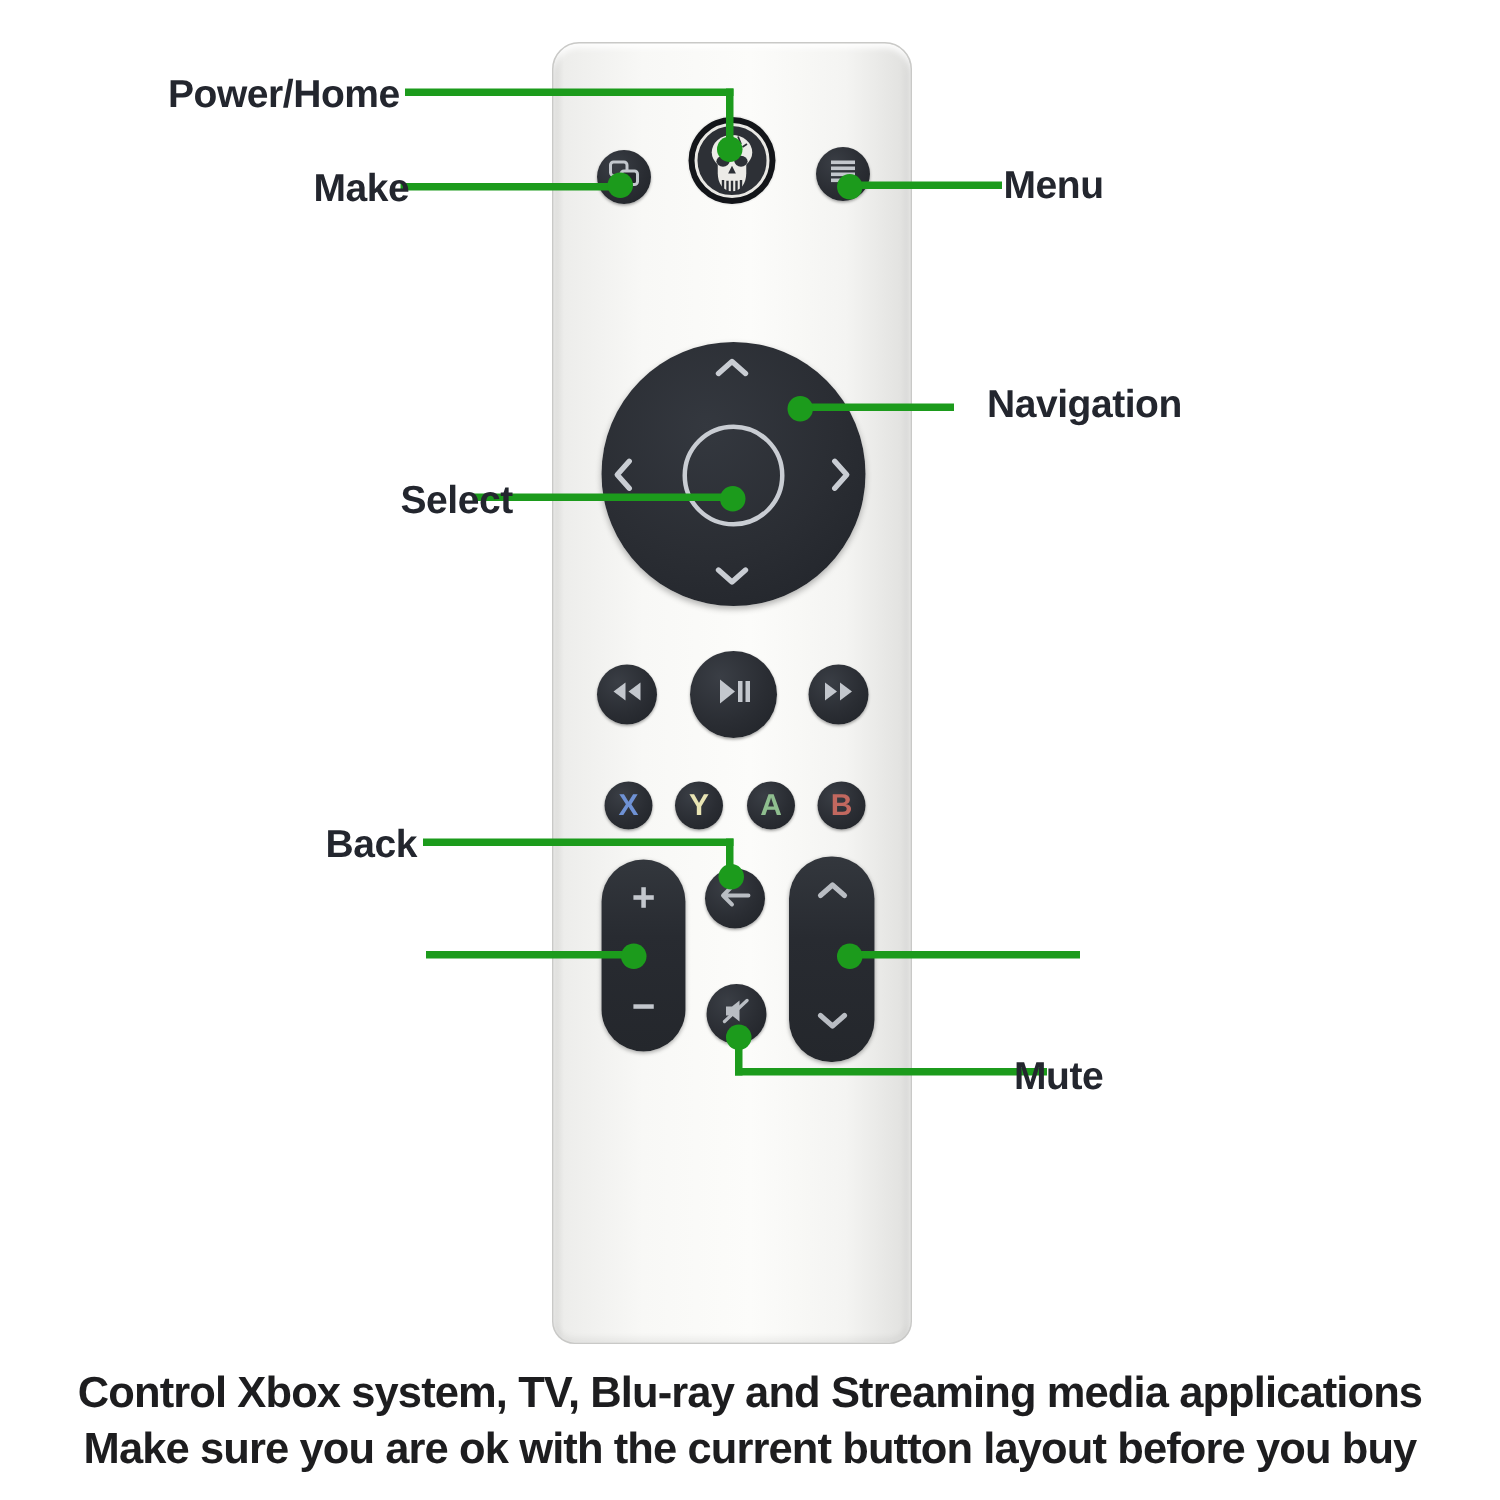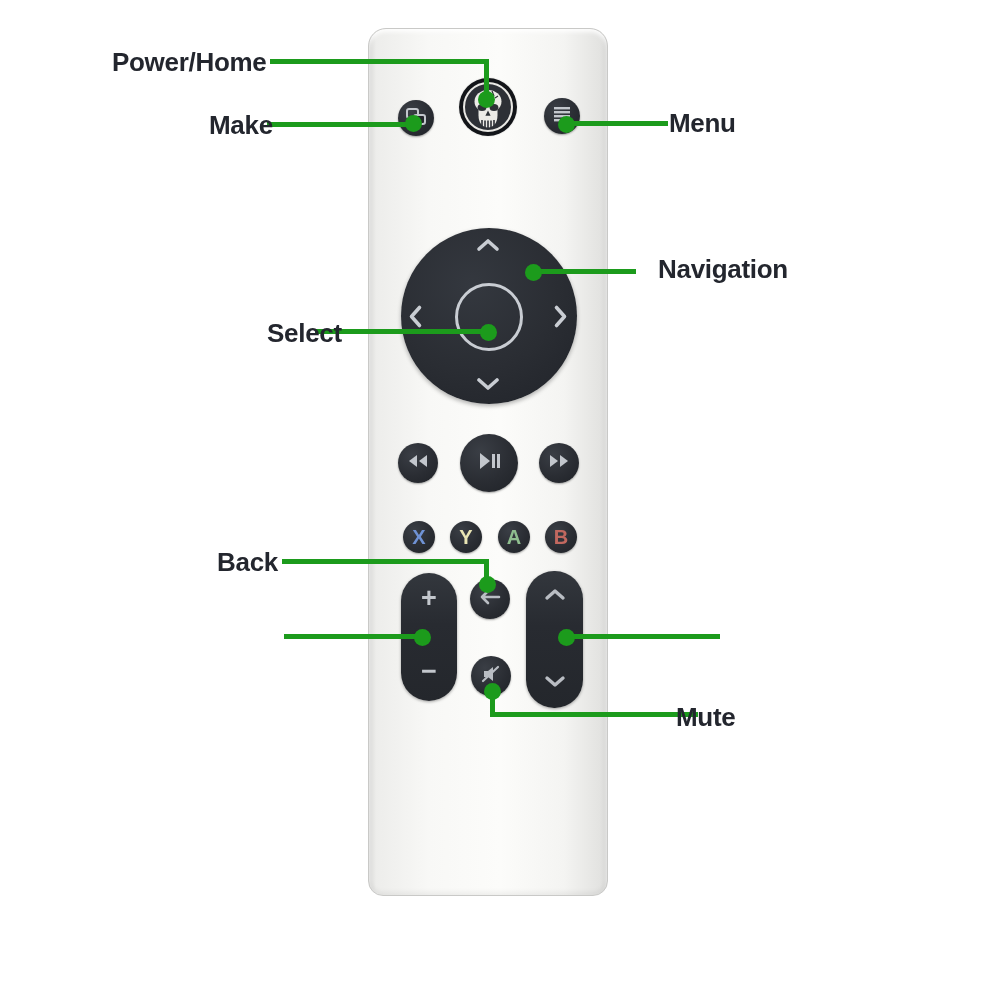--- a/index.html
+++ b/index.html
@@ -239,15 +239,17 @@
 
   <div class="dot" style="left:558px;top:629px;"></div>
   <div class="h-line" style="left:570px;top:634px;width:150px;"></div>
 
   <div class="dot" style="left:484px;top:683px;"></div>
   <div class="v-line" style="left:490px;top:692px;height:25px;"></div>
   <div class="h-line" style="left:490px;top:712px;width:208px;"></div>
   <div class="ann-label" style="left:676px;top:702px;">Mute</div>
 
   <div class="caption">
+    <div>Control Xbox system, TV, Blu-ray and Streaming media applications</div>
+    <div>Make sure you are ok with the current button layout before you buy</div>
   </div>
 
 </div>
 
 </body></html>

